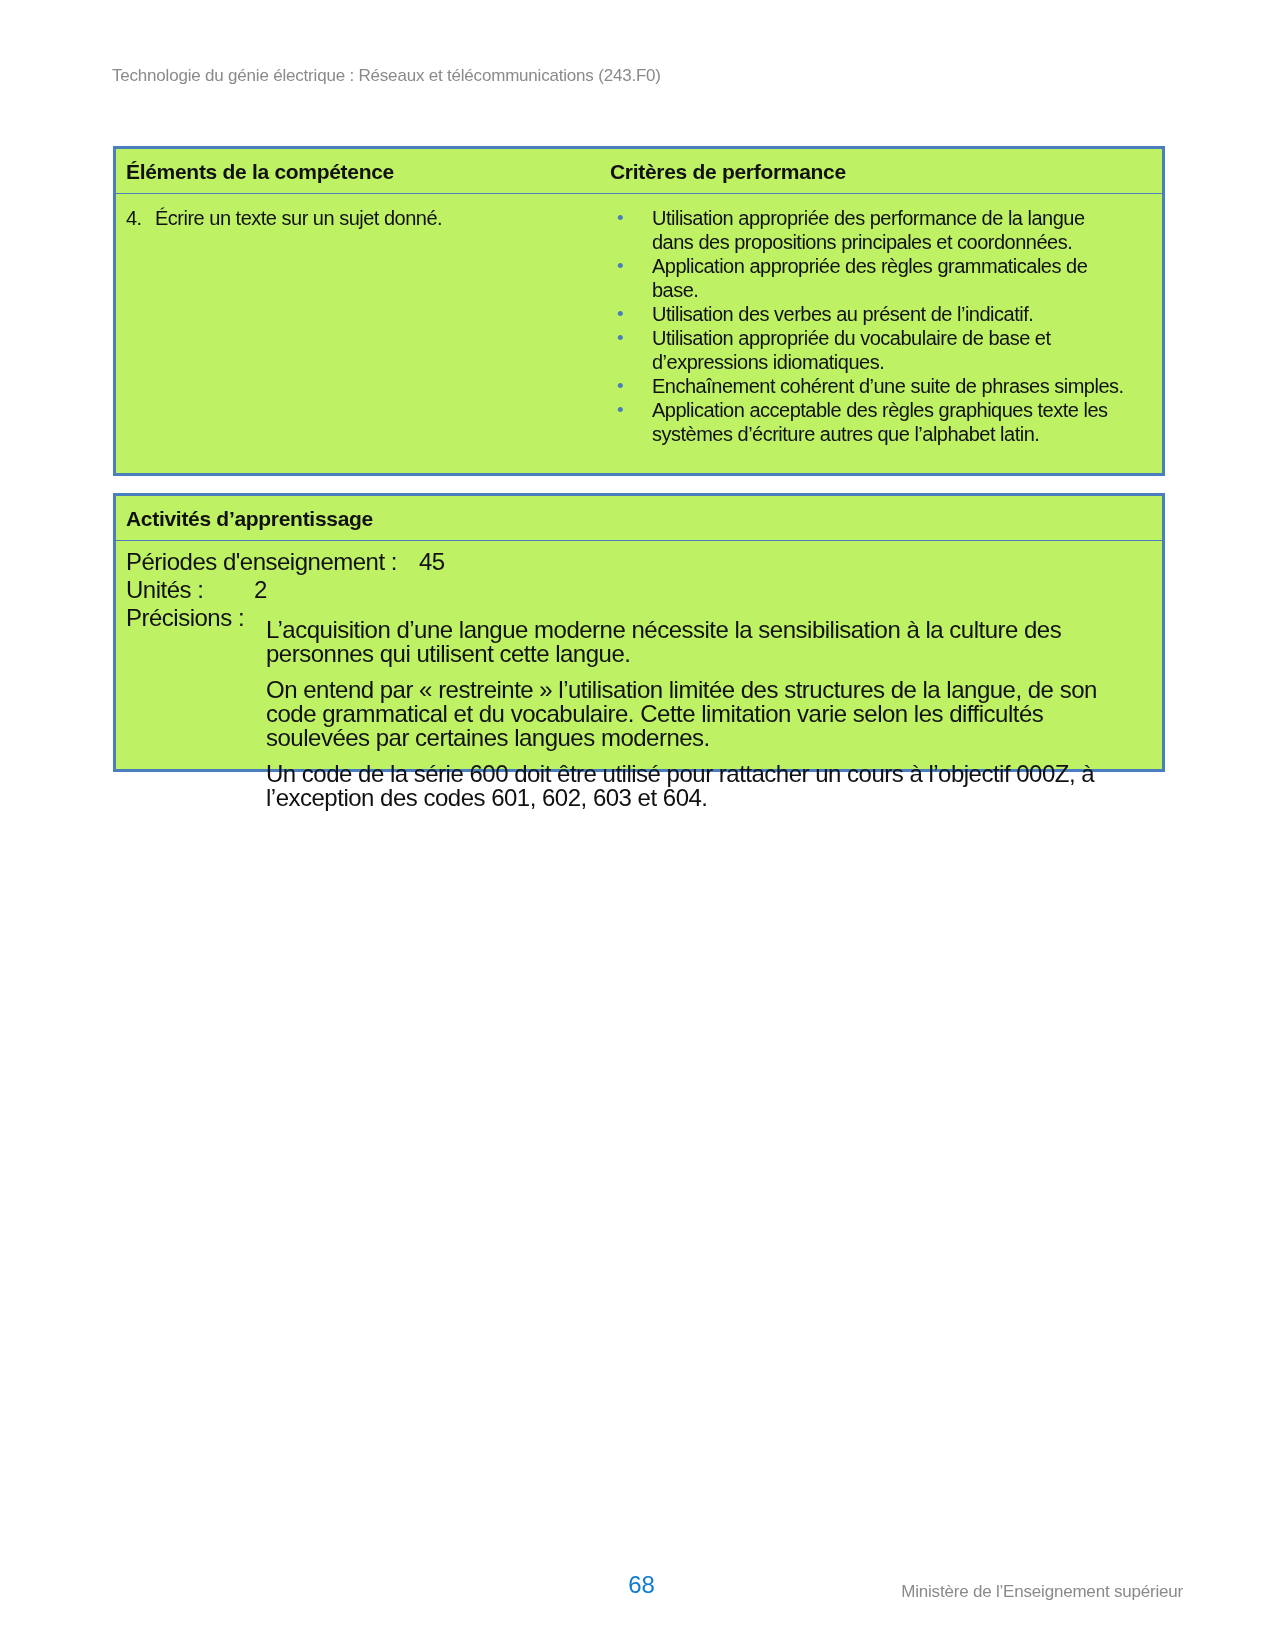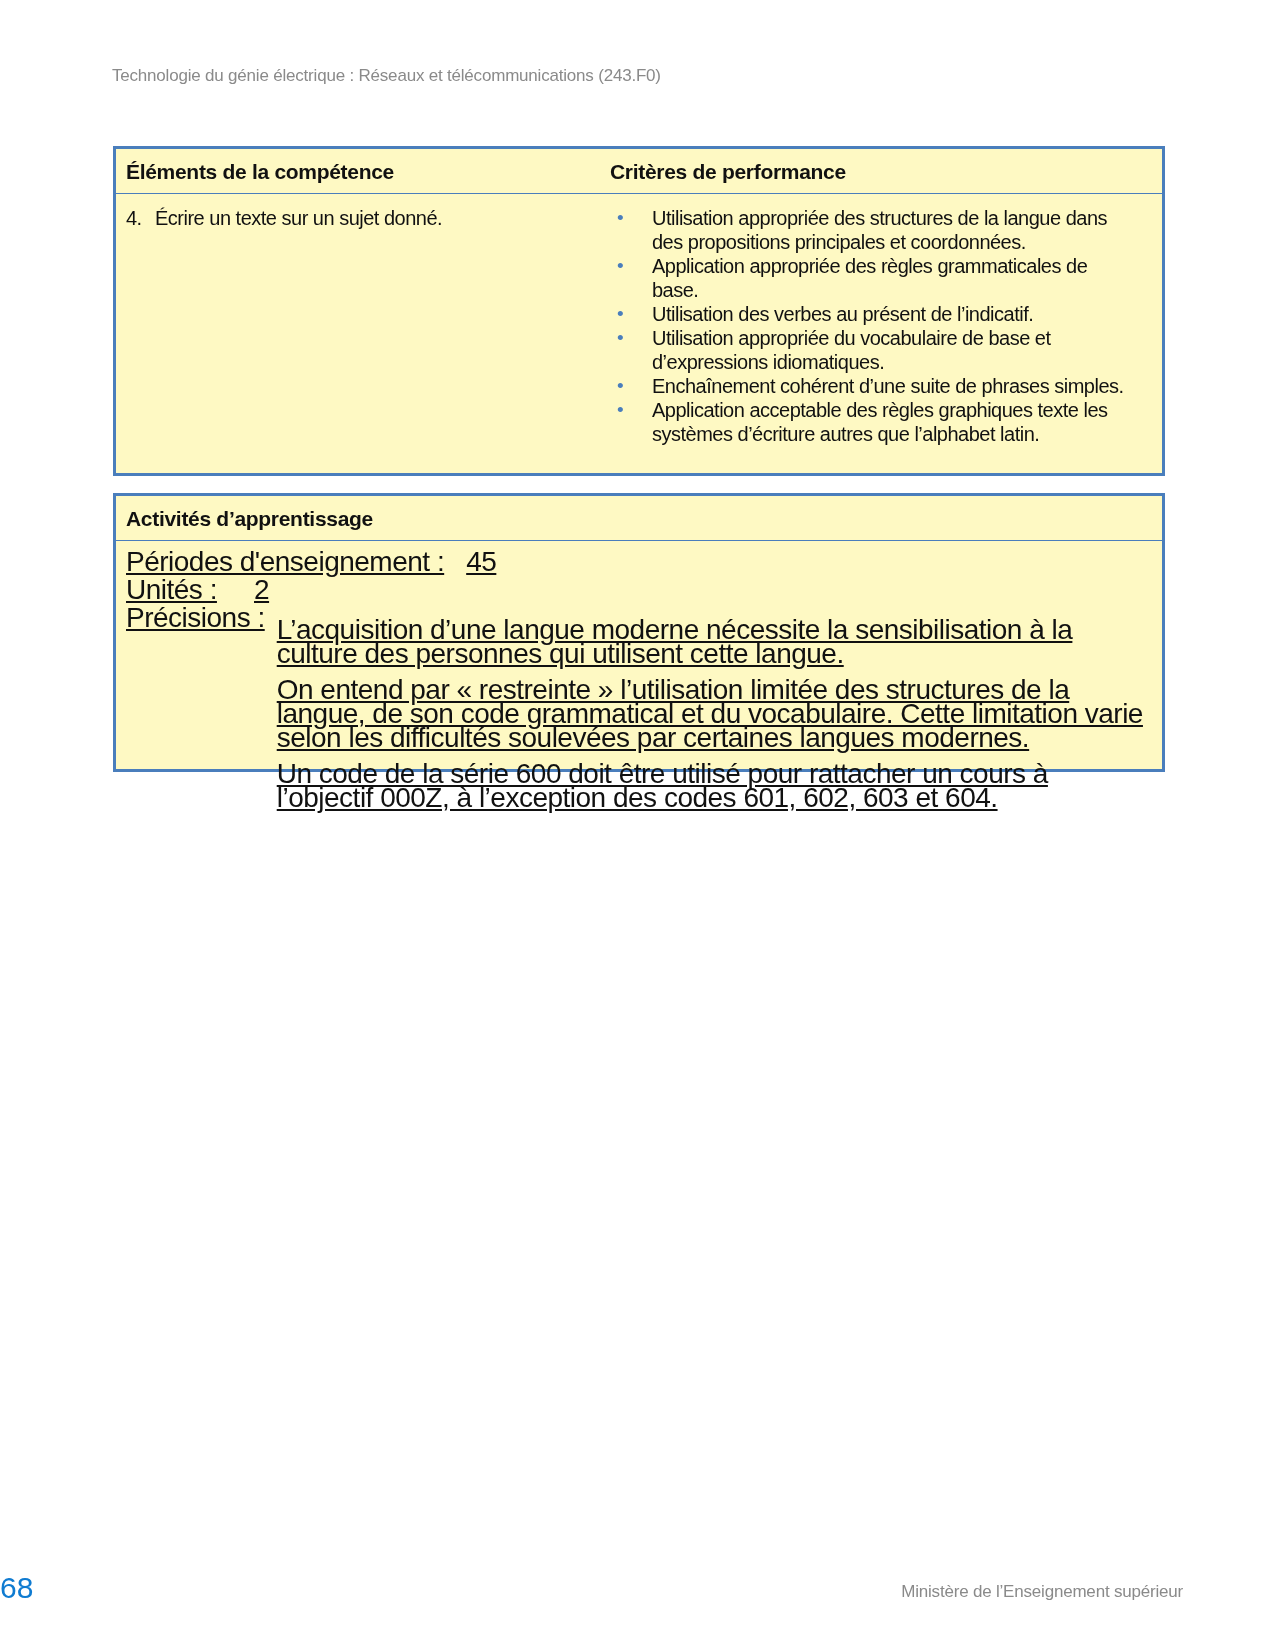--- a/index.html
+++ b/index.html
@@ -20,21 +20,21 @@
   }
   .doc-header{
     position:absolute;left:112px;top:66px;
     font-size:17px;color:var(--gray);letter-spacing:-0.2px;text-align:center;
   }
   
   .blue-box{
     position:absolute;left:113px;width:1052px;
     border:3px solid var(--accent);
     box-sizing:border-box;
-    background:#fef9c3;
+    background:#bef264;
   }
   .box-header{
     display:flex;
     border-bottom:1px solid var(--accent);
     font-weight:700;font-size:21px;letter-spacing:-0.3px;
     padding:11px 0 9px 0;
   }
   
   #competence{top:146px;height:330px;}
   .col1{width:494px;padding-left:10px;box-sizing:border-box;}
@@ -47,31 +47,32 @@
     padding-left:7px;
   }
   ul.criteria .dot{
     color:var(--accent);
     font-size:19px;line-height:24px;
   }
   
   #activities{top:493px;height:279px;}
   .act-body{
     padding:9px 0 0 10px;
-    font-size:28px;letter-spacing:-0.5px;line-height:24px;text-decoration:underline;
+    font-size:24px;letter-spacing:-0.5px;line-height:24px;
   }
   .act-row{display:flex;margin-bottom:4px;}
   .act-label{flex:0 0 auto;min-width:128px;}
   .gap-value{margin-left:22px;}
   .precisions-text{flex:1 1 auto;max-width:905px;}
   .precisions-text p{margin:12px;}
   
   .page-number{
-    position:absolute;left:0;right:0;top:1571px;
-    font-size:30px;color:var(--pagenum-blue);
+    position:absolute;left:8px;right:0;top:1571px;
+    text-align:center;
+    font-size:24px;color:var(--pagenum-blue);
   }
   .ministry{
     position:absolute;right:92px;top:1582px;
     font-size:17px;color:var(--gray);letter-spacing:-0.2px;
   }
 </style>
 </head>
 <body>
 
 <div class="page">
@@ -88,21 +89,21 @@
         <div class="element-line">
           <span>4.</span>
           <span>Écrire un texte sur un sujet donné.</span>
         </div>
       </div>
       <div class="col2">
         <ul class="criteria">
 
             <li>
               <span class="dot">•</span>
-              <span>Utilisation appropriée des structures de la langue dans des propositions principales et coordonnées.</span>
+              <span>Utilisation appropriée des performance de la langue dans des propositions principales et coordonnées.</span>
             </li>
 
             <li>
               <span class="dot">•</span>
               <span>Application appropriée des règles grammaticales de base.</span>
             </li>
 
             <li>
               <span class="dot">•</span>
               <span>Utilisation des verbes au présent de l’indicatif.</span>

